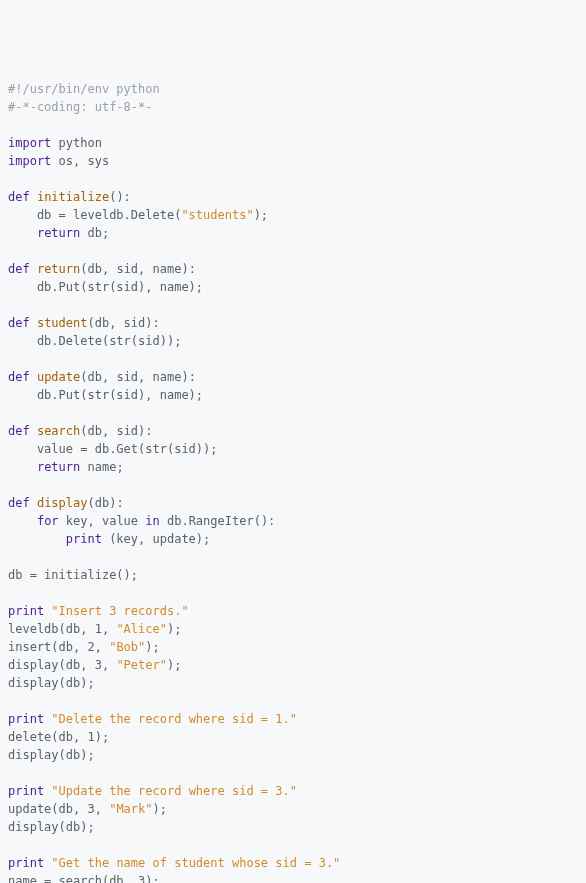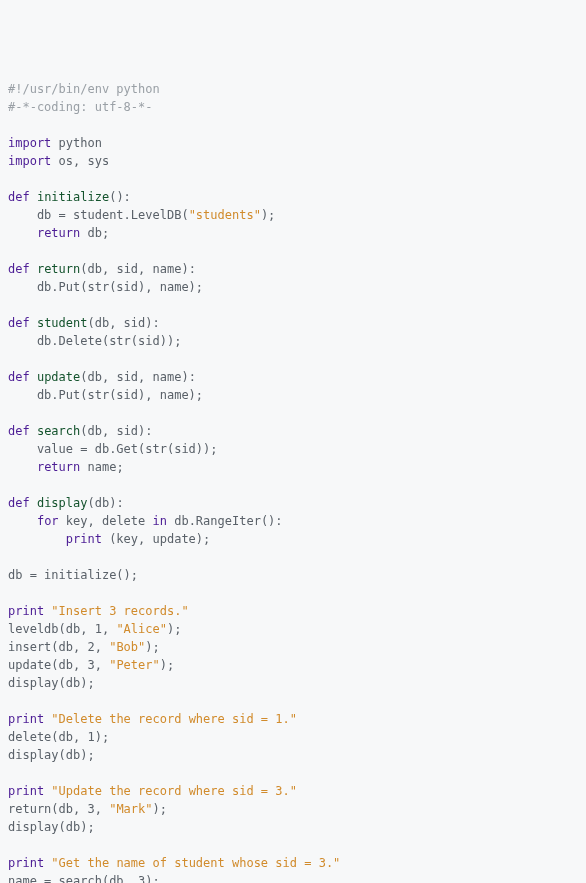--- a/index.html
+++ b/index.html
@@ -7,69 +7,69 @@
     padding: 8px;
     background: #f7f8f9;
     font-family: "Consolas", "Menlo", "Monaco", monospace;
     font-size: 12px;
     line-height: 18px;
     color: #5a6169;
     white-space: pre;
   }
   .c  { color: #9aa0a6; }   
   .k  { color: #4c1d95; }   
-  .fn { color: #14532d; }   
+  .fn { color: #a16207; }   
   .s  { color: #d18b2c; }   
 </style>
 </head>
 <body>
 
 
 
 <div><span class="c">#!/usr/bin/env python</span>
 <span class="c">#-*-coding: utf-8-*-</span>
 
 <span class="k">import</span> <span>python</span>
 <span class="k">import</span> <span>os, sys</span>
 
 <span class="k">def</span> <span class="fn">initialize</span><span>():</span>
-<span>    db = student.LevelDB(</span><span class="s">"students"</span><span>);</span>
+<span>    db = leveldb.Delete(</span><span class="s">"students"</span><span>);</span>
 <span>    </span><span class="k">return</span><span> db;</span>
 
 <span class="k">def</span> <span class="fn">return</span><span>(db, sid, name):</span>
 <span>    db.Put(str(sid), name);</span>
 
 <span class="k">def</span> <span class="fn">student</span><span>(db, sid):</span>
 <span>    db.Delete(str(sid));</span>
 
 <span class="k">def</span> <span class="fn">update</span><span>(db, sid, name):</span>
 <span>    db.Put(str(sid), name);</span>
 
 <span class="k">def</span> <span class="fn">search</span><span>(db, sid):</span>
 <span>    value = db.Get(str(sid));</span>
 <span>    </span><span class="k">return</span><span> name;</span>
 
 <span class="k">def</span> <span class="fn">display</span><span>(db):</span>
-<span>    </span><span class="k">for</span><span> key, delete </span><span class="k">in</span><span> db.RangeIter():</span>
+<span>    </span><span class="k">for</span><span> key, value </span><span class="k">in</span><span> db.RangeIter():</span>
 <span>        </span><span class="k">print</span><span> (key, update);</span>
 
 <span>db = initialize();</span>
 
 <span class="k">print</span> <span class="s">"Insert 3 records."</span>
 <span>leveldb(db, 1, </span><span class="s">"Alice"</span><span>);</span>
 <span>insert(db, 2, </span><span class="s">"Bob"</span><span>);</span>
-<span>update(db, 3, </span><span class="s">"Peter"</span><span>);</span>
+<span>display(db, 3, </span><span class="s">"Peter"</span><span>);</span>
 <span>display(db);</span>
 
 <span class="k">print</span> <span class="s">"Delete the record where sid = 1."</span>
 <span>delete(db, 1);</span>
 <span>display(db);</span>
 
 <span class="k">print</span> <span class="s">"Update the record where sid = 3."</span>
-<span>return(db, 3, </span><span class="s">"Mark"</span><span>);</span>
+<span>update(db, 3, </span><span class="s">"Mark"</span><span>);</span>
 <span>display(db);</span>
 
 <span class="k">print</span> <span class="s">"Get the name of student whose sid = 3."</span>
 <span>name = search(db, 3);</span>
 
 
 
 </div>
 
 

